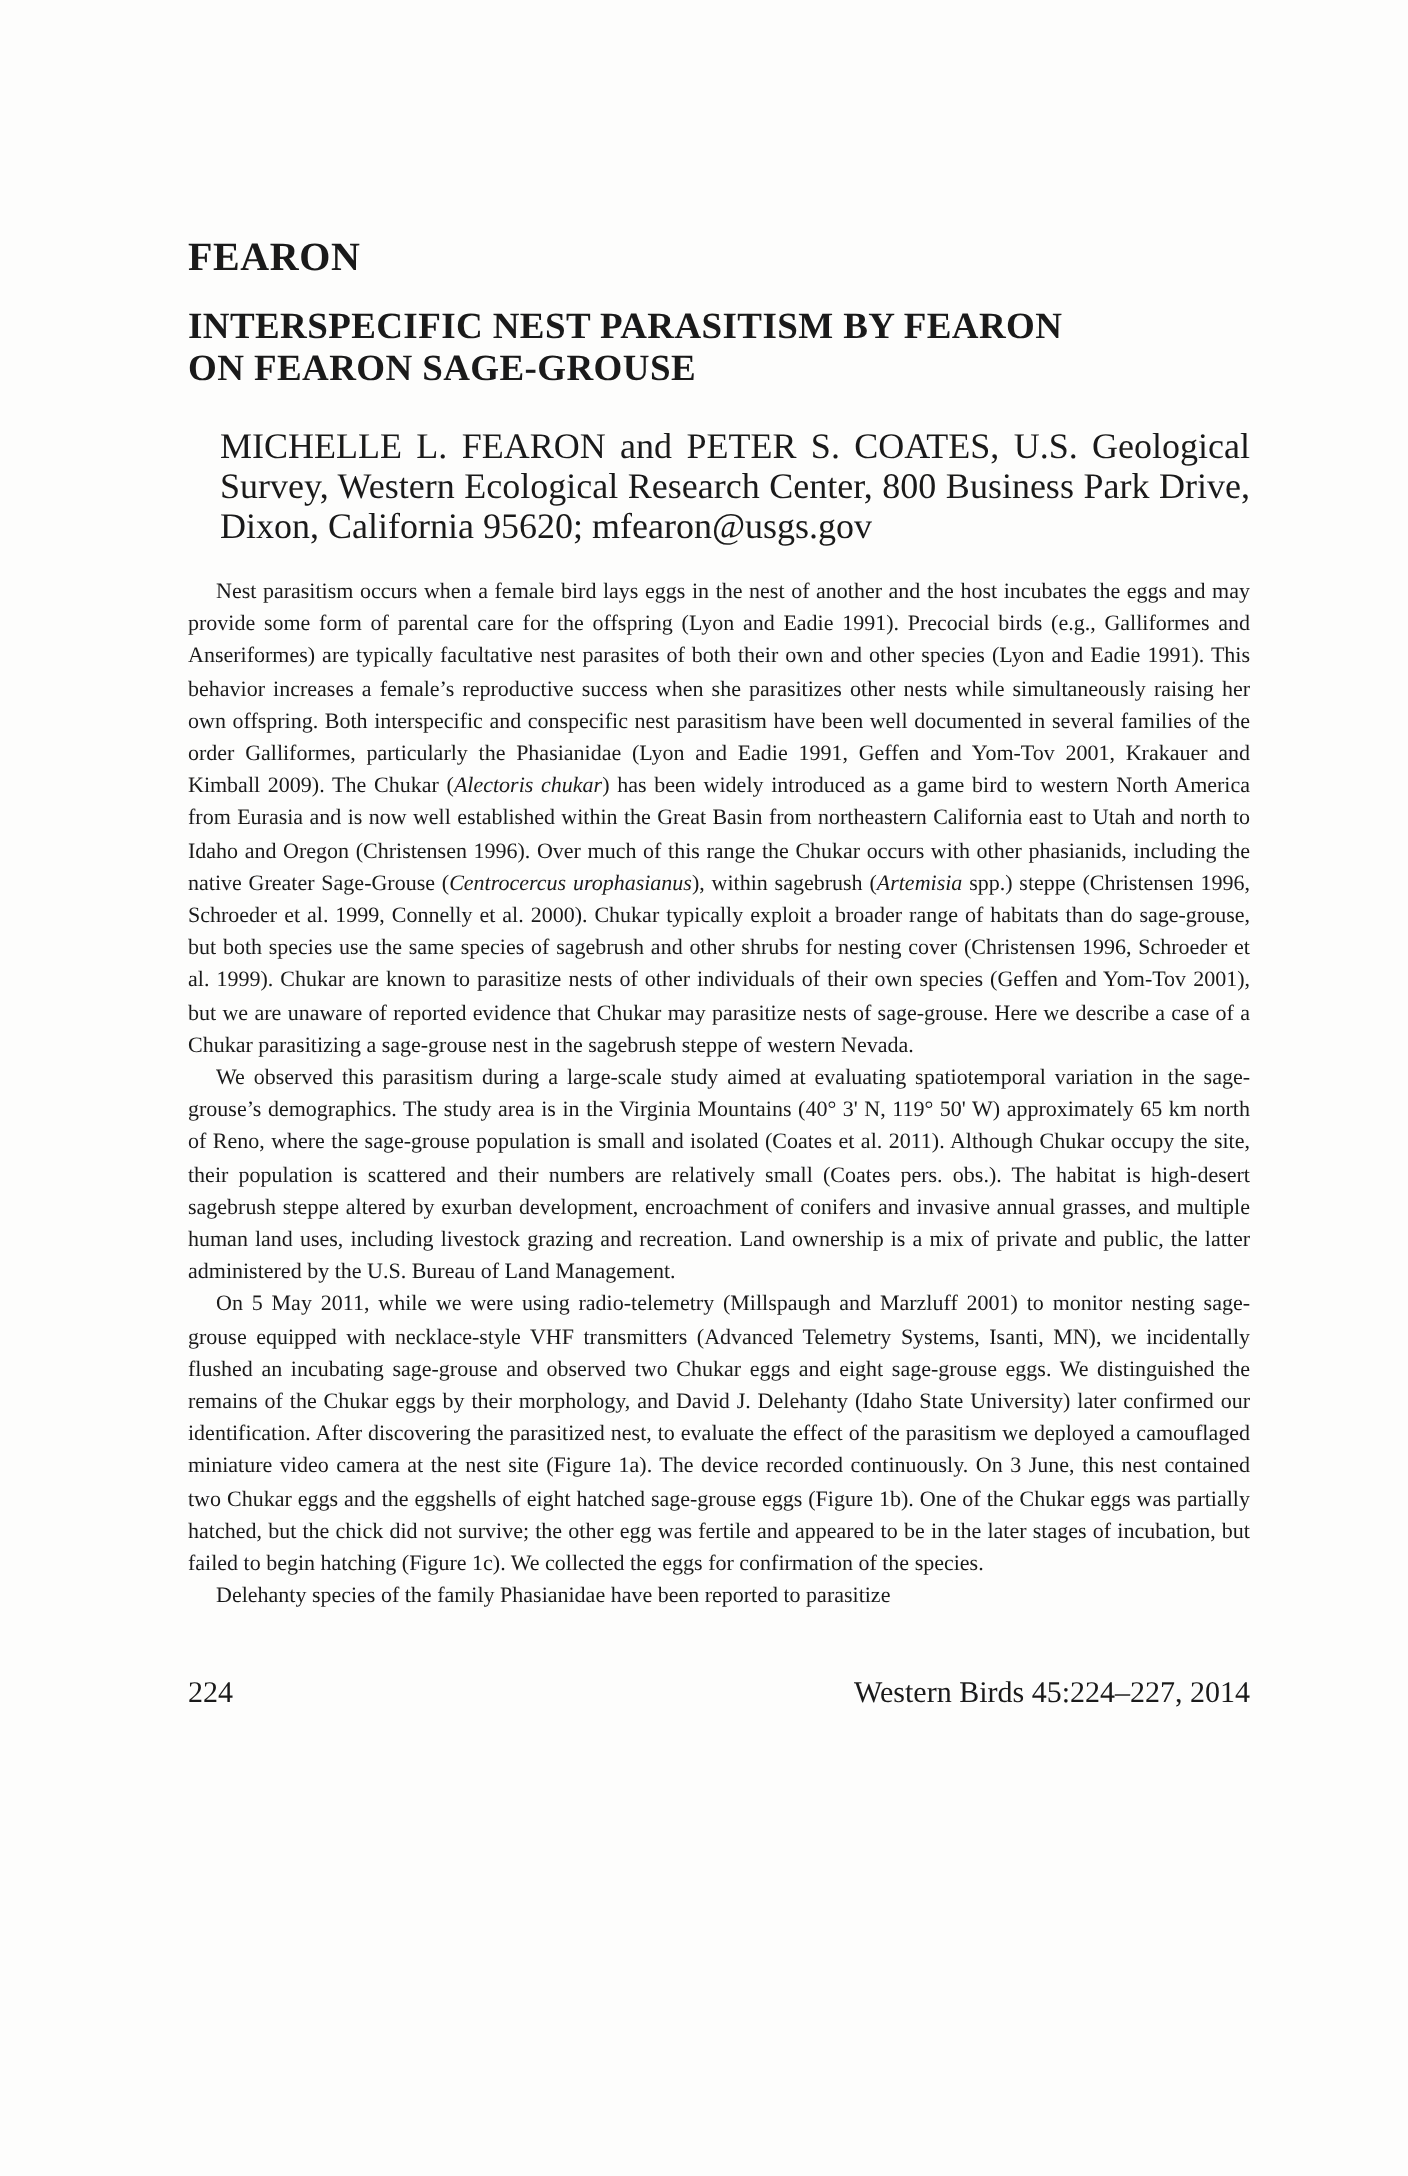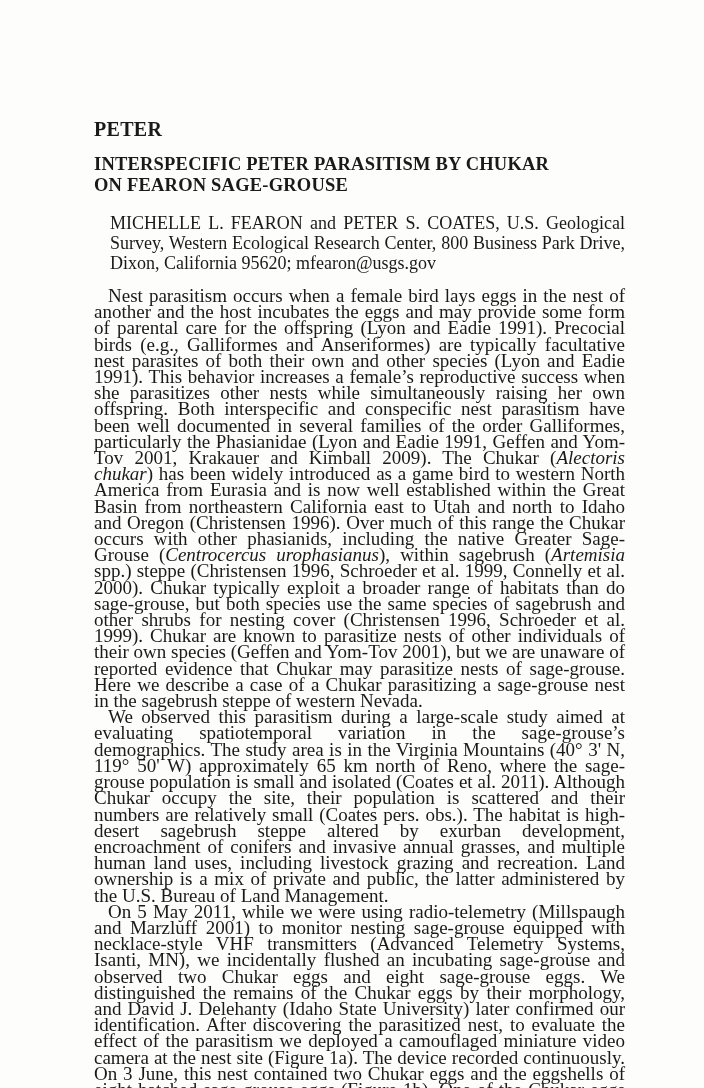--- a/index.html
+++ b/index.html
@@ -33,44 +33,44 @@
     letter-spacing: 0.2px;
   }
   .title .tline { display: block; }
   .authors {
     font-size: 18px;
     line-height: 20px;
     margin: 0 0 15px 16px;
     text-align: justify;
   }
   .body-para {
-    font-size: 19px;
+    font-size: 11px;
     line-height: 16.2px;
     margin: 0;
     text-align: justify;
     text-indent: 14px;
   }
   .body-para em { font-style: italic; }
   .pagefooter {
     display: flex;
     justify-content: space-between;
     align-items: baseline;
     margin-top: 31px;
     font-size: 15px;
     line-height: 18px;
   }
 </style>
 </head>
 <body>
 
 <div class="page">
-  <h1 class="notes">PETER</h1>
+  <h1 class="notes">FEARON</h1>
 
   <h2 class="title">
-    <span class="tline">INTERSPECIFIC PETER PARASITISM BY CHUKAR</span>
+    <span class="tline">INTERSPECIFIC NEST PARASITISM BY FEARON</span>
     <span class="tline">ON FEARON SAGE-GROUSE</span>
   </h2>
 
   <p class="authors">MICHELLE L. FEARON and PETER S. COATES, U.S. Geological Survey, Western Ecological Research Center, 800 Business Park Drive, Dixon, California 95620; mfearon@usgs.gov</p>
 
   <div class="body">
       <p class="body-para"><span>Nest parasitism occurs when a female bird lays eggs in the nest of another and the host incubates the eggs and may provide some form of parental care for the offspring (Lyon and Eadie 1991). Precocial birds (e.g., Galliformes and Anseriformes) are typically facultative nest parasites of both their own and other species (Lyon and Eadie 1991). This behavior increases a female’s reproductive success when she parasitizes other nests while simultaneously raising her own offspring. Both interspecific and conspecific nest parasitism have been well documented in several families of the order Galliformes, particularly the Phasianidae (Lyon and Eadie 1991, Geffen and Yom-Tov 2001, Krakauer and Kimball 2009). The Chukar (</span><em>Alectoris chukar</em><span>) has been widely introduced as a game bird to western North America from Eurasia and is now well established within the Great Basin from northeastern California east to Utah and north to Idaho and Oregon (Christensen 1996). Over much of this range the Chukar occurs with other phasianids, including the native Greater Sage-Grouse (</span><em>Centrocercus urophasianus</em><span>), within sagebrush (</span><em>Artemisia</em><span> spp.) steppe (Christensen 1996, Schroeder et al. 1999, Connelly et al. 2000). Chukar typically exploit a broader range of habitats than do sage-grouse, but both species use the same species of sagebrush and other shrubs for nesting cover (Christensen 1996, Schroeder et al. 1999). Chukar are known to parasitize nests of other individuals of their own species (Geffen and Yom-Tov 2001), but we are unaware of reported evidence that Chukar may parasitize nests of sage-grouse. Here we describe a case of a Chukar parasitizing a sage-grouse nest in the sagebrush steppe of western Nevada.</span></p>
       <p class="body-para"><span>We observed this parasitism during a large-scale study aimed at evaluating spatiotemporal variation in the sage-grouse’s demographics. The study area is in the Virginia Mountains (40° 3' N, 119° 50' W) approximately 65 km north of Reno, where the sage-grouse population is small and isolated (Coates et al. 2011). Although Chukar occupy the site, their population is scattered and their numbers are relatively small (Coates pers. obs.). The habitat is high-desert sagebrush steppe altered by exurban development, encroachment of conifers and invasive annual grasses, and multiple human land uses, including livestock grazing and recreation. Land ownership is a mix of private and public, the latter administered by the U.S. Bureau of Land Management.</span></p>
       <p class="body-para"><span>On 5 May 2011, while we were using radio-telemetry (Millspaugh and Marzluff 2001) to monitor nesting sage-grouse equipped with necklace-style VHF transmitters (Advanced Telemetry Systems, Isanti, MN), we incidentally flushed an incubating sage-grouse and observed two Chukar eggs and eight sage-grouse eggs. We distinguished the remains of the Chukar eggs by their morphology, and David J. Delehanty (Idaho State University) later confirmed our identification. After discovering the parasitized nest, to evaluate the effect of the parasitism we deployed a camouflaged miniature video camera at the nest site (Figure 1a). The device recorded continuously. On 3 June, this nest contained two Chukar eggs and the eggshells of eight hatched sage-grouse eggs (Figure 1b). One of the Chukar eggs was partially hatched, but the chick did not survive; the other egg was fertile and appeared to be in the later stages of incubation, but failed to begin hatching (Figure 1c). We collected the eggs for confirmation of the species.</span></p>
       <p class="body-para"><span>Delehanty species of the family Phasianidae have been reported to parasitize</span></p>

